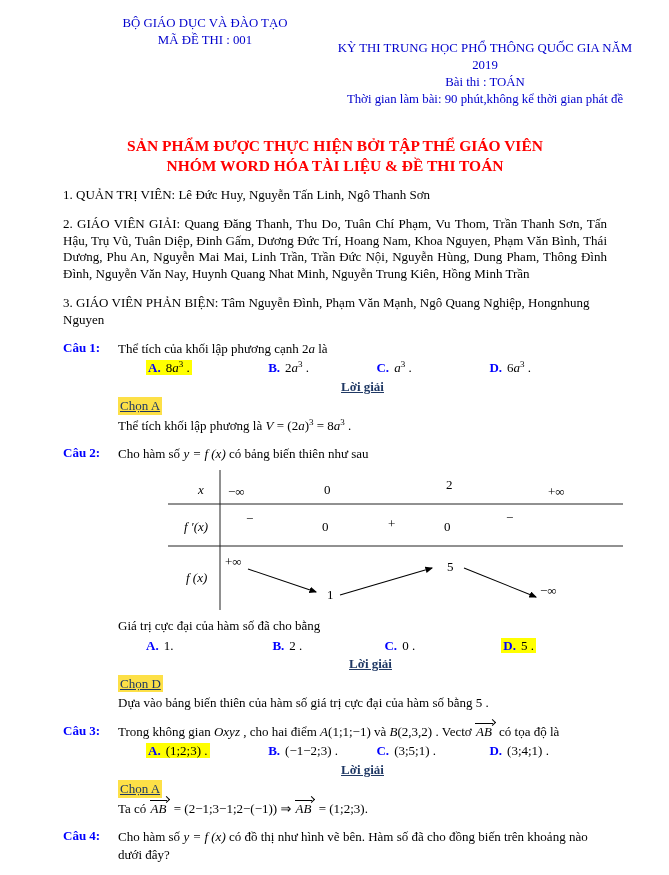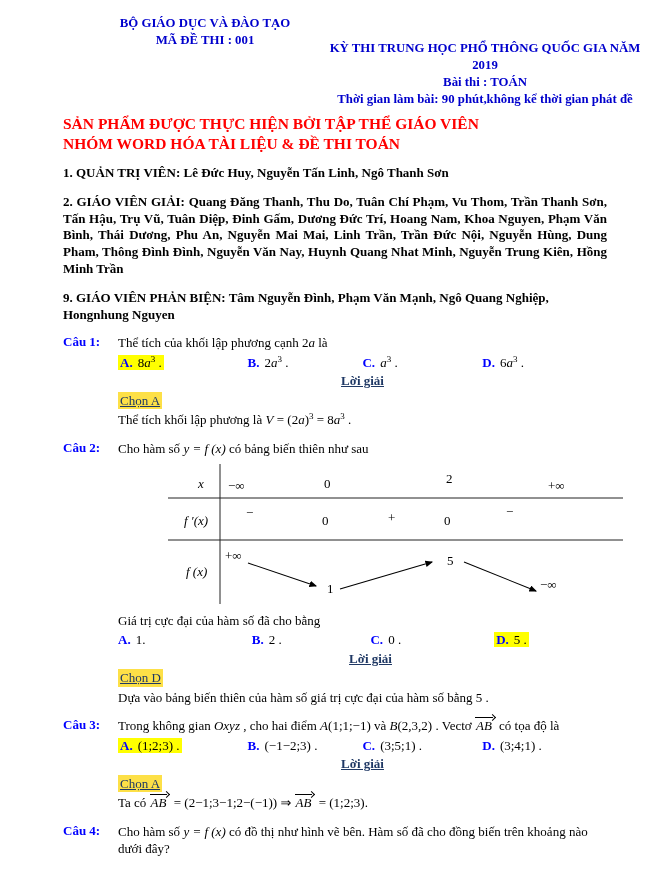--- a/index.html
+++ b/index.html
@@ -2,34 +2,34 @@
 <html><head>
 <meta charset="utf-8">
 <style>
   html,body{margin:0;padding:0;}
   body{
     width:669px;height:875px;overflow:hidden;background:#ffffff;
     font-family:"Liberation Serif", serif;font-size:13px;color:#000;
   }
   .page{padding:15px 62px 0 63px;}
   
-  .header{display:flex;font-weight:bold;color:#0000cc;font-size:12.8px;line-height:17px;margin-right:-38px;}
+  .header{display:flex;font-weight:normal;color:#0000cc;font-size:12.8px;line-height:17px;margin-right:-38px;}
   .header-left{width:240px;text-align:center;margin-left:22px;flex-shrink:0;}
   .header-right{flex:1;text-align:center;margin-top:25px;}
   .u{text-decoration:underline;}
   
-  .banner{margin-top:6px;text-align:left;color:#ff0000;font-weight:bold;font-size:15.5px;line-height:19.5px;}
+  .banner{margin-top:28px;text-align:center;color:#ff0000;font-weight:bold;font-size:15.5px;line-height:19.5px;}
   
-  .sec{font-weight:bold;line-height:16.8px;margin-top:12px;}
+  .sec{font-weight:normal;line-height:16.8px;margin-top:12px;}
   .sec.just{text-align:justify;}
   
   .question{display:flex;margin-top:11px;}
   .q-num{width:55px;flex-shrink:0;color:#0000ff;font-weight:bold;}
   .q-body{flex:1;line-height:17.5px;}
-  .opts{display:grid;grid-template-columns:26.5% 23.5% 24.5% 25.5%;margin-top:2px;}
+  .opts{display:grid;grid-template-columns:26.5% 23.5% 24.5% 25.5%;margin-top:2px;margin-left:28px;}
   .letter{color:#0000ff;font-weight:bold;margin-right:5px;}
   .hl-y{background:#ffff00;padding:0 2px;}
   .loigiai{text-align:center;color:#1f3864;font-weight:bold;margin-top:1px;text-decoration:underline;}
   .chon{display:inline-block;background:#fde047;color:#1f3864;font-weight:normal;text-decoration:underline;padding:0 2px;margin-top:2px;}
   .sol-line{margin-top:2px;}
   .mi{font-style:italic;}
   sup{font-size:9px;line-height:0;}
   .vec{font-style:italic;position:relative;margin-right:3px;padding:0 1px;}
   .vec::before{content:"";position:absolute;left:0;right:0;top:-1px;border-top:1px solid #000;}
   .vec::after{content:"";position:absolute;right:-2px;top:-3.5px;width:4px;height:4px;
@@ -58,21 +58,21 @@
     </div>
   </div>
 
   <div class="banner">
     <div>SẢN PHẨM ĐƯỢC THỰC HIỆN BỞI TẬP THỂ GIÁO VIÊN</div>
     <div>NHÓM WORD HÓA TÀI LIỆU &amp; ĐỀ THI TOÁN</div>
   </div>
 
   <div class="sec">1. QUẢN TRỊ VIÊN: Lê Đức Huy, Nguyễn Tấn Linh, Ngô Thanh Sơn</div>
   <div class="sec just">2. GIÁO VIÊN GIẢI: Quang Đăng Thanh, Thu Do, Tuân Chí Phạm, Vu Thom, Trần Thanh Sơn, Tấn Hậu, Trụ Vũ, Tuân Diệp, Đinh Gấm, Dương Đức Trí, Hoang Nam, Khoa Nguyen, Phạm Văn Bình, Thái Dương, Phu An, Nguyễn Mai Mai, Linh Trần, Trần Đức Nội, Nguyễn Hùng, Dung Pham, Thông Đình Đình, Nguyễn Văn Nay, Huynh Quang Nhat Minh, Nguyễn Trung Kiên, Hồng Minh Trần</div>
-  <div class="sec">9. GIÁO VIÊN PHẢN BIỆN: Tâm Nguyễn Đình, Phạm Văn Mạnh, Ngô Quang Nghiệp, Hongnhung Nguyen</div>
+  <div class="sec">3. GIÁO VIÊN PHẢN BIỆN: Tâm Nguyễn Đình, Phạm Văn Mạnh, Ngô Quang Nghiệp, Hongnhung Nguyen</div>
 
   <div class="question">
     <div class="q-num">Câu 1:</div>
     <div class="q-body">
       <div><span>Thể tích của khối lập phương cạnh 2</span><span class="mi">a</span><span> là</span></div>
       <div class="opts">
         <span><span class="hl-y"><span class="letter">A.</span><span>8</span><span class="mi">a</span><sup>3</sup><span> .</span></span></span>
         <span><span class="letter">B.</span><span>2</span><span class="mi">a</span><sup>3</sup><span> .</span></span>
         <span><span class="letter">C.</span><span></span><span class="mi">a</span><sup>3</sup><span> .</span></span>
         <span><span class="letter">D.</span><span>6</span><span class="mi">a</span><sup>3</sup><span> .</span></span>

